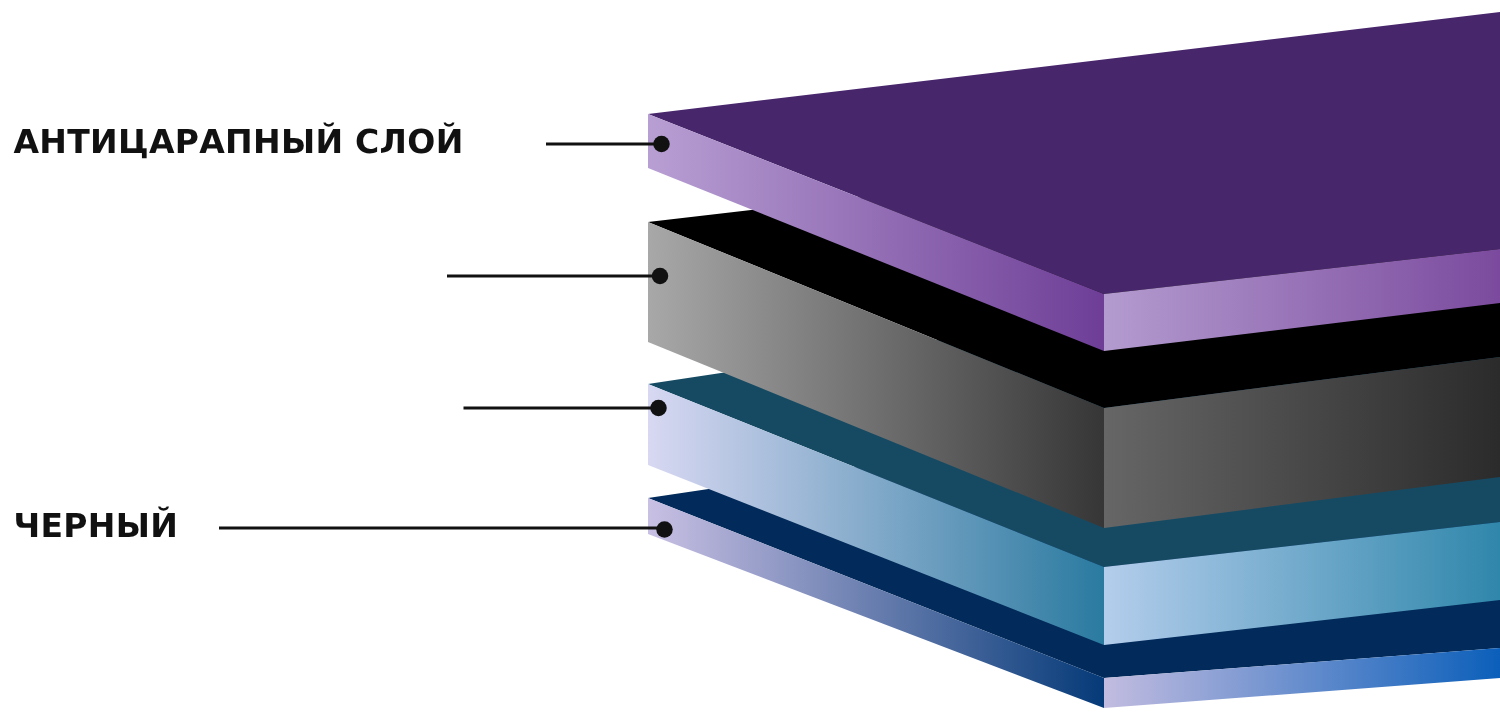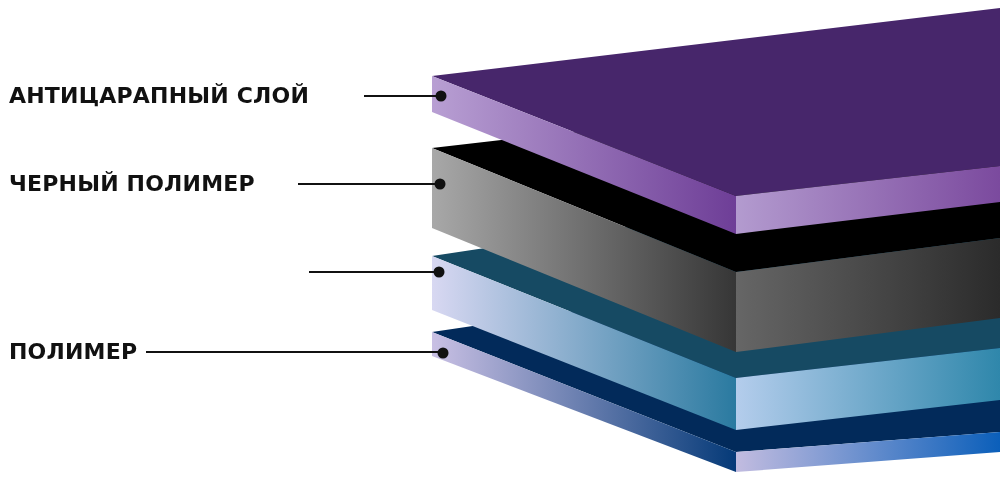--- a/index.html
+++ b/index.html
@@ -93,16 +93,15 @@
       <line x1="309" y1="272" x2="438" y2="272" stroke="#111111" stroke-width="2"></line>
       <circle cx="439" cy="272" r="5.5" fill="#111111"></circle>
     </g>
     <g>
       <line x1="146" y1="352" x2="442" y2="352" stroke="#111111" stroke-width="2"></line>
       <circle cx="443" cy="353" r="5.5" fill="#111111"></circle>
     </g>
   </svg>
 
   <div class="label" style="left:9px; top:85px;">АНТИЦАРАПНЫЙ СЛОЙ</div>
-  <div class="label" style="left:9px; top:173px;">ЧЕРНЫЙ ПОЛИМЕР</div>
-  <div class="label" style="left:9px; top:341px;">ПОЛИМЕР</div>
+  <div class="label" style="left:9px; top:341px;">ЧЕРНЫЙ</div>
 
 </div>
 
 </body></html>

